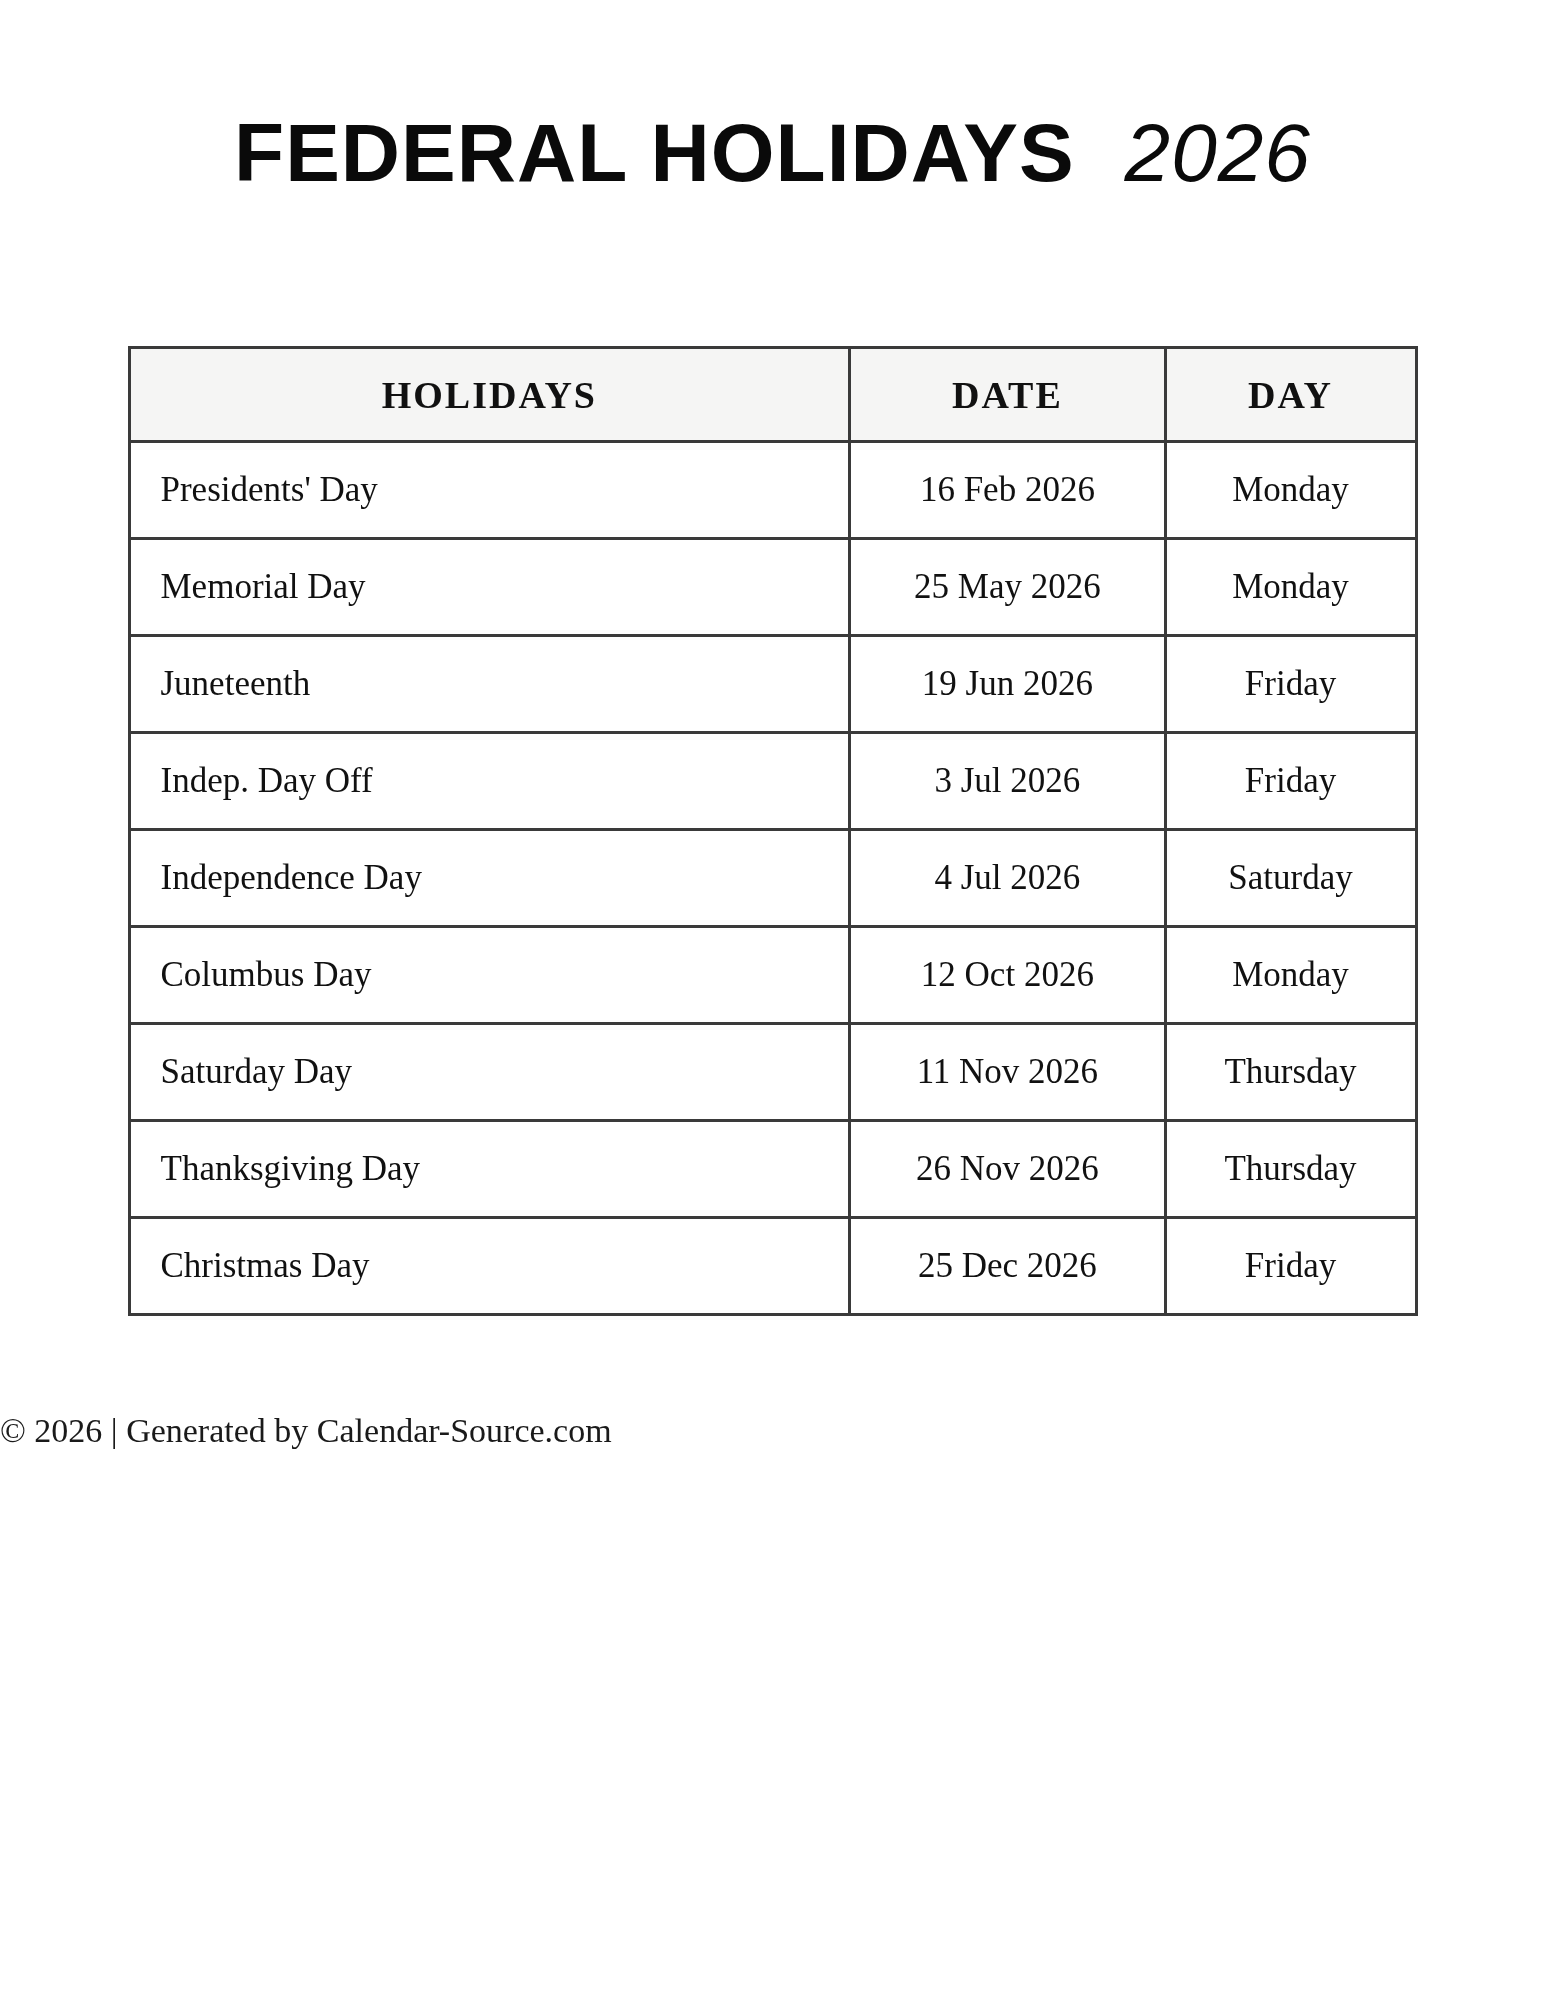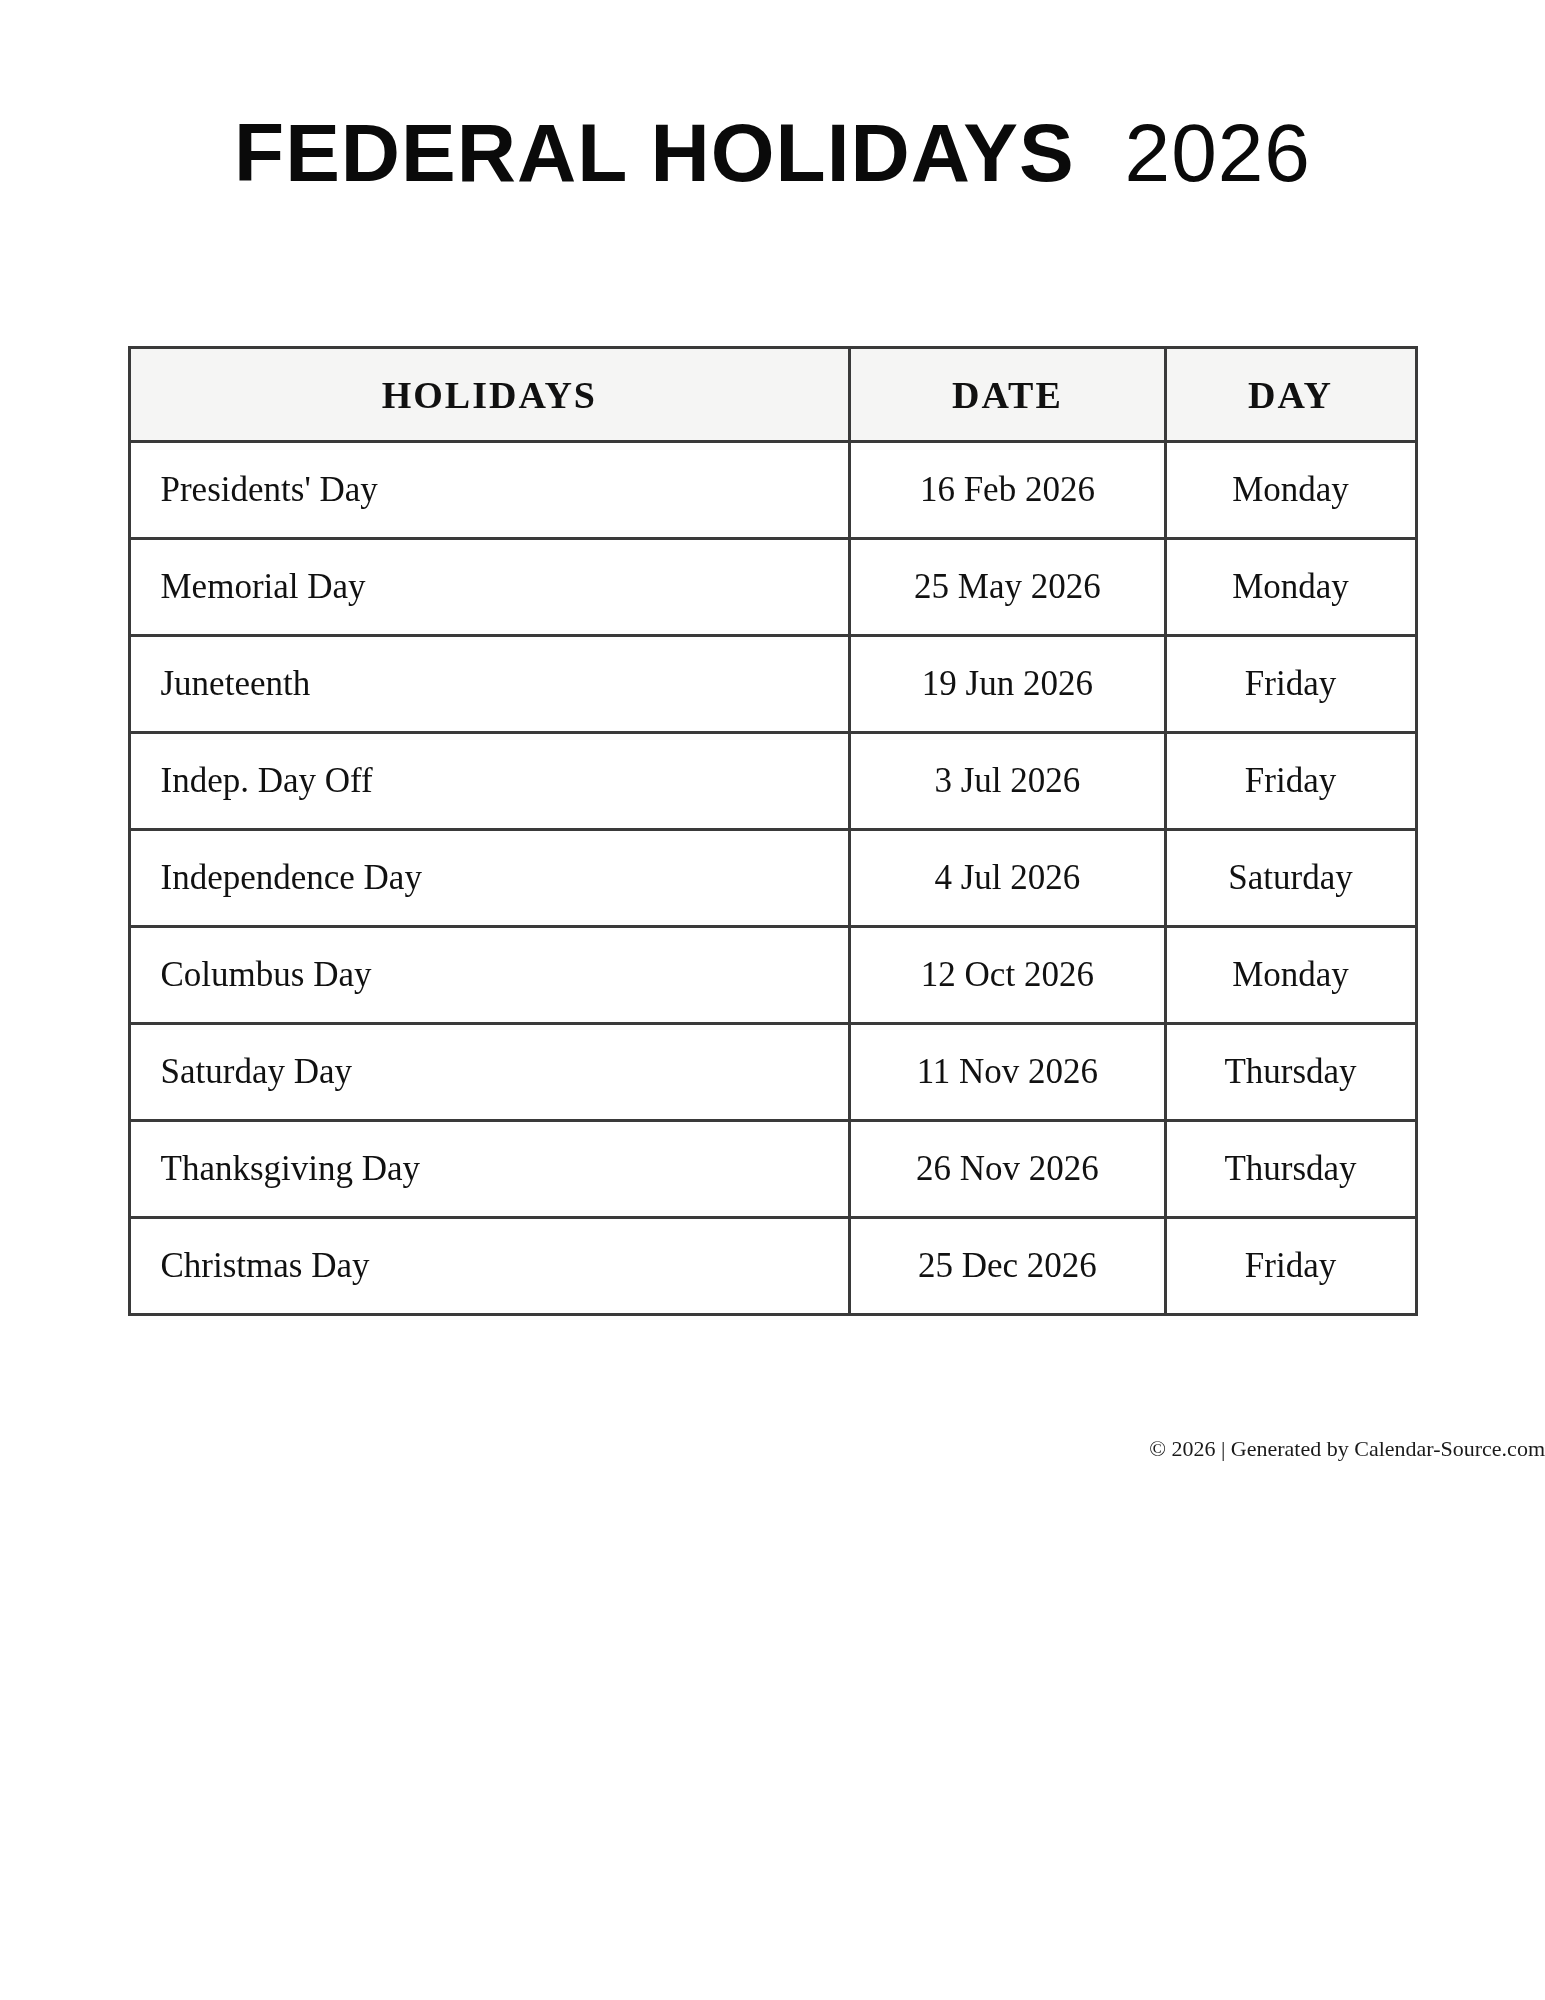--- a/index.html
+++ b/index.html
@@ -17,21 +17,21 @@
     margin-top: 108px;
     text-align: center;
     font-family: "Liberation Sans", sans-serif;
     font-size: 82px;
     line-height: 1.1;
     color: #0a0a0a;
     letter-spacing: 1px;
     white-space: nowrap;
   }
   .title .title-main { font-weight: 700; text-align: center; }
-  .title .title-year { font-weight: 400; margin-left: 26px; }
+  .title .title-year { font-weight: 400; margin-left: 26px; font-style: italic; }
 
   table.holidays {
     width: 1290px;
     margin: 148px auto 0 auto;
     border-collapse: collapse;
     table-layout: fixed;
   }
   table.holidays col.c1 { width: 56%; }
   table.holidays col.c2 { width: 24.5%; }
   table.holidays col.c3 { width: 19.5%; }
@@ -52,23 +52,23 @@
   table.holidays td {
     height: 97px;
     font-size: 35px;
     background: #ffffff;
     vertical-align: middle;
   }
   td.holiday-cell { text-align: left; padding-left: 30px; }
   td.date-cell, td.day-cell { text-align: center; }
 
   .footer {
-    margin-top: 120px;
-    text-align: right;
-    font-size: 22px;
+    margin-top: 96px;
+    text-align: left;
+    font-size: 34px;
     color: #1a1a1a;
   }
 </style>
 </head>
 <body>
 
 <div class="page">
 
   <h1 class="title">
     <span class="title-main">FEDERAL HOLIDAYS</span>

